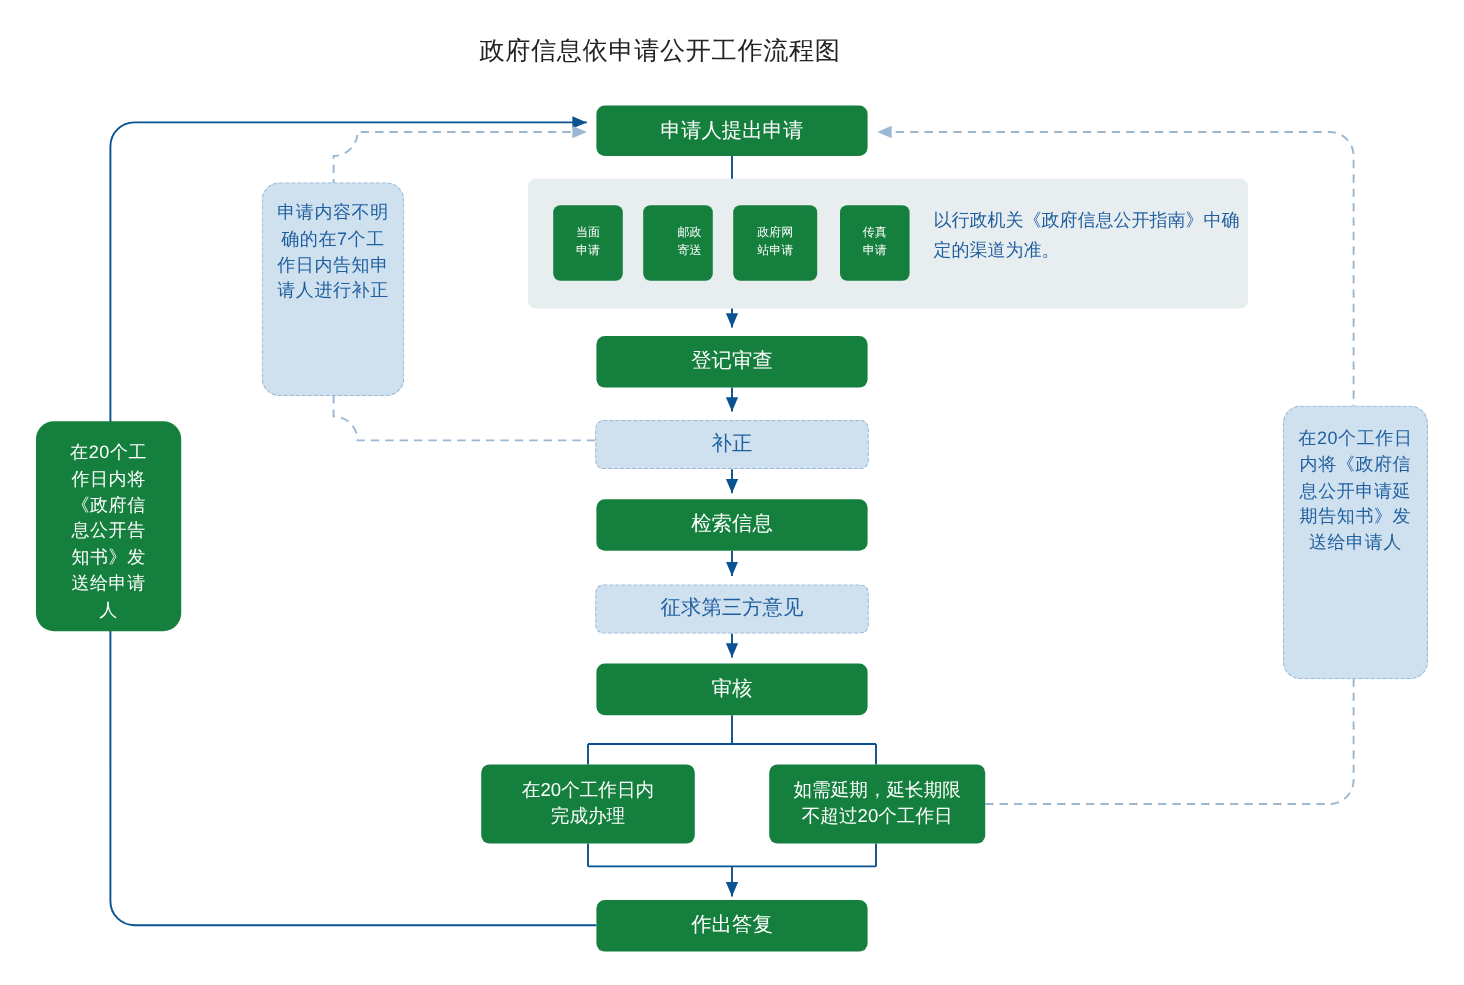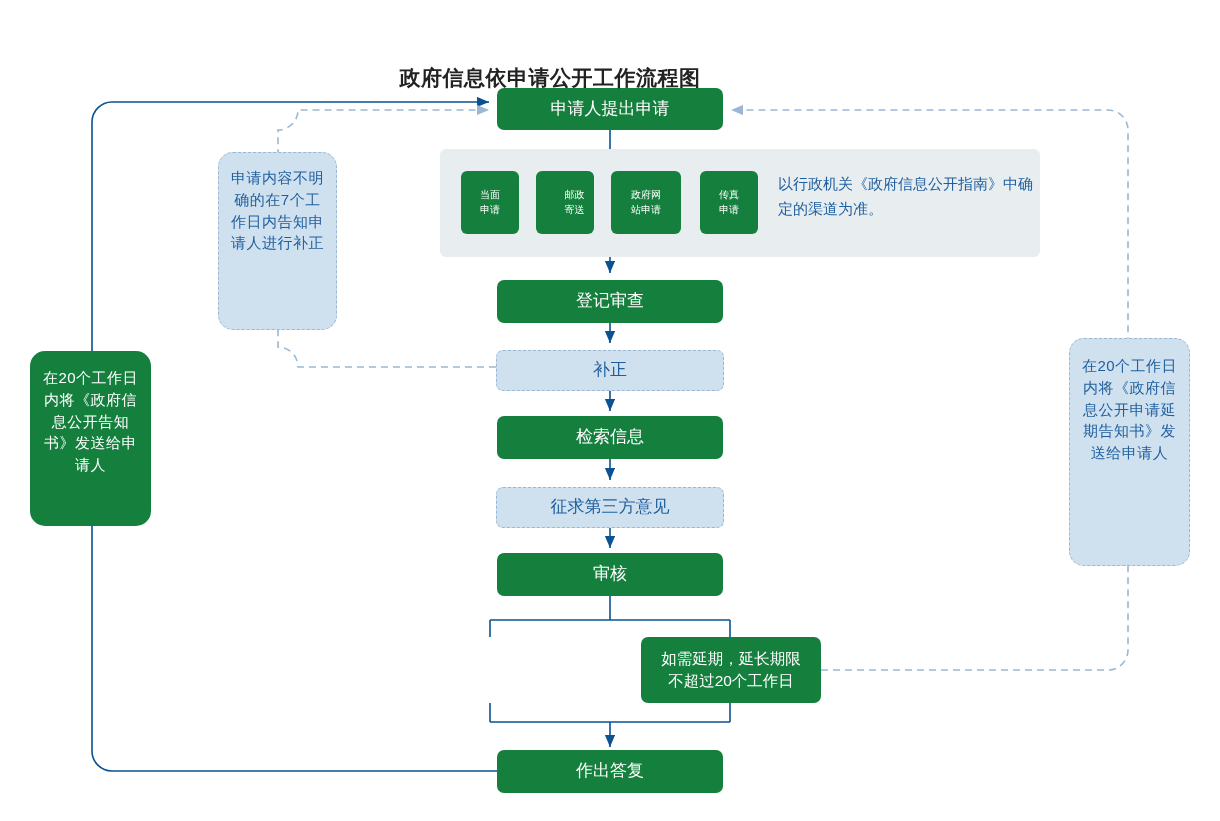--- a/index.html
+++ b/index.html
@@ -61,25 +61,24 @@
   .node.branch {
     font-size: 15.5px;
   }
   #title {
     position: absolute;
     left: 0;
     top: 28px;
     width: 1100px;
     text-align: center;
     font-size: 21px;
-    font-weight: bold;
+    font-weight: normal;
     color: #222222;
     letter-spacing: 0.5px;
     z-index: 4;
-    margin-top: 36px;
   }
   #channel-panel {
     position: absolute;
     left: 440px;
     top: 149px;
     width: 600px;
     height: 108px;
     background: #e8edf0;
     border-radius: 6px;
     z-index: 1;
@@ -178,24 +177,26 @@
   <div class="node solid main" style="left:497px; top:280px; width:226px; height:43px;">登记审查</div>
 
   <div class="node light main" style="left:496px; top:350px; width:228px; height:41px;">补正</div>
 
   <div class="node solid main" style="left:497px; top:416px; width:226px; height:43px;">检索信息</div>
 
   <div class="node light main" style="left:496px; top:487px; width:228px; height:41px;">征求第三方意见</div>
 
   <div class="node solid main" style="left:497px; top:553px; width:226px; height:43px;">审核</div>
 
+  <div class="node solid branch" style="left:401px; top:637px; width:178px; height:66px;">在20个工作日内
+完成办理</div>
   <div class="node solid branch" style="left:641px; top:637px; width:180px; height:66px;">如需延期，延长期限
 不超过20个工作日</div>
 
   <div class="node solid main" style="left:497px; top:750px; width:226px; height:43px;">作出答复</div>
 
   <div class="node light sidebox" style="left:218px; top:152px; width:119px; height:178px; padding:14px 10px; align-items:flex-start;">申请内容不明确的在7个工作日内告知申请人进行补正</div>
 
-  <div class="node solid sidebox" style="left:30px; top:351px; width:121px; height:175px; padding:16px 10px; align-items:flex-start;">在20个工作日内将《政府信息公开告知书》发送给申请人</div>
+  <div class="node solid sidebox" style="left:30px; top:351px; width:121px; height:175px; padding:16px 26px; align-items:flex-start;">在20个工作日内将《政府信息公开告知书》发送给申请人</div>
 
   <div class="node light sidebox" style="left:1069px; top:338px; width:121px; height:228px; padding:16px 10px; align-items:flex-start;">在20个工作日内将《政府信息公开申请延期告知书》发送给申请人</div>
 
 </div>
 
 </body></html>

